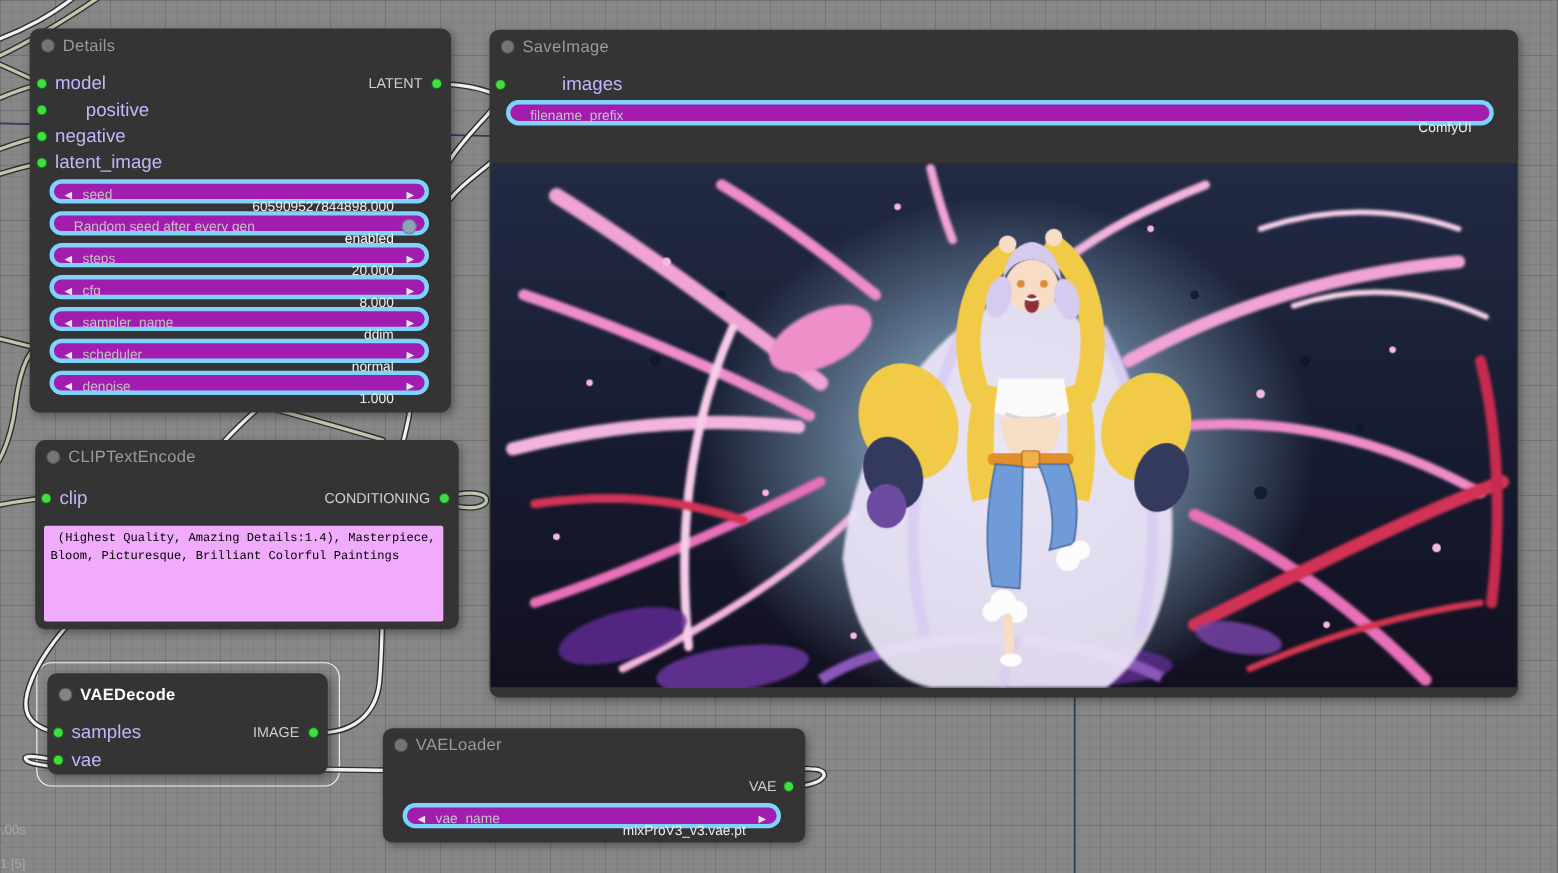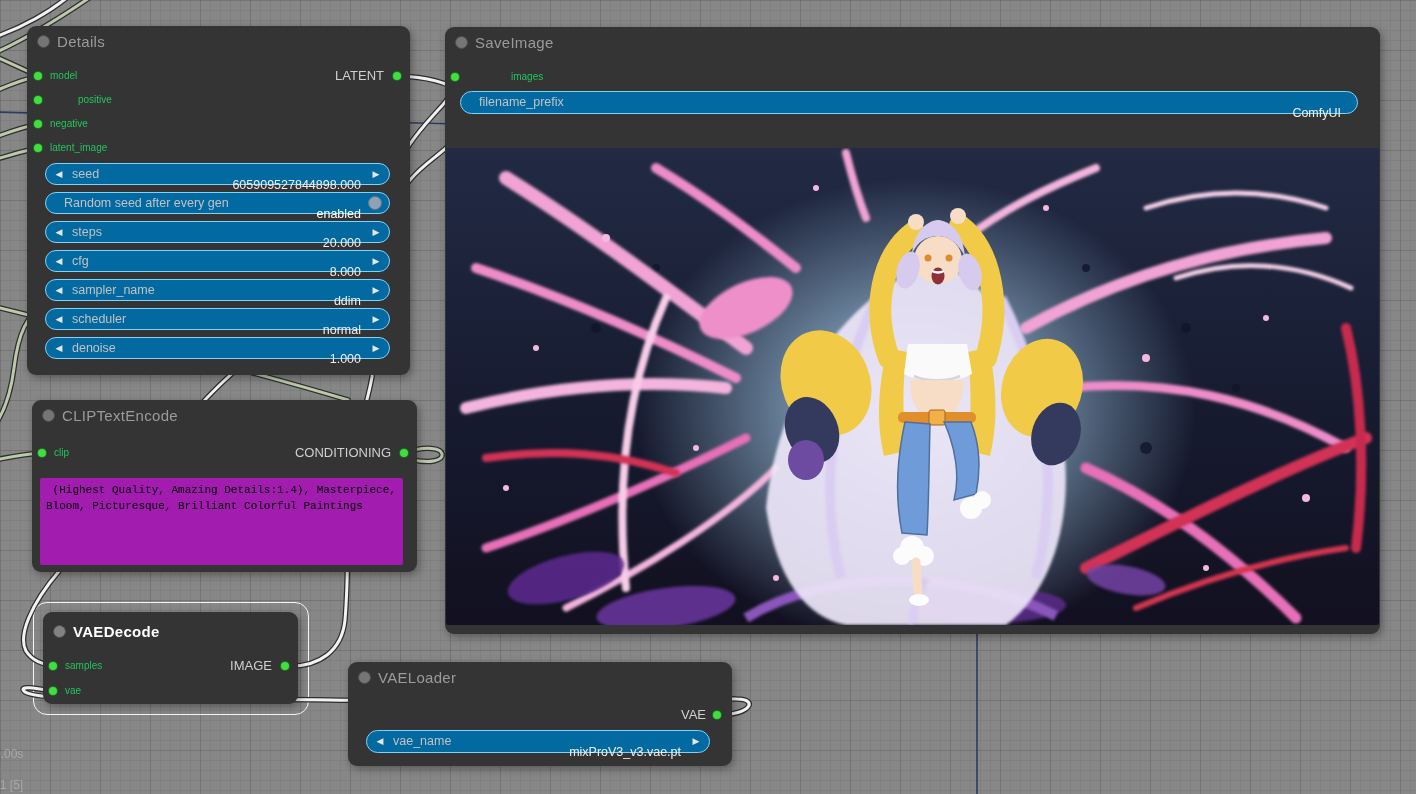--- a/index.html
+++ b/index.html
@@ -20,45 +20,45 @@
   }
   .node-title{
     position:absolute;left:30px;top:7px;font-size:15px;color:#9b9b9b;letter-spacing:.3px;
     white-space:nowrap;
   }
   .node-title.selected{color:#ffffff;font-weight:bold;}
   .collapse-dot{
     position:absolute;left:10px;top:9px;width:13px;height:13px;border-radius:50%;
     background:#757575;border:1px solid #4e4e4e;box-sizing:border-box;
   }
-  .slot{position:absolute;height:14px;line-height:14px;font-size:10px;color:#22c55e;white-space:nowrap;}
+  .slot{position:absolute;height:14px;line-height:14px;font-size:17px;color:#c4b5fd;white-space:nowrap;}
   .slot-dot{
     position:absolute;width:10px;height:10px;border-radius:50%;
     background:#3fdf3f;border:1px solid rgba(0,0,0,0.5);box-sizing:border-box;
   }
   .out-label{position:absolute;font-size:13px;color:#cfcfcf;height:14px;line-height:14px;white-space:nowrap;}
   .widget{
-    position:absolute;height:22px;background:#0369a1;border:1px solid #7dd3fc;
+    position:absolute;height:22px;background:#a21caf;border:4px solid #7dd3fc;
     border-radius:12px;box-sizing:border-box;font-size:12.5px;color:#c8c8c8;
   }
   .widget .arr{
     position:absolute;top:0;height:20px;line-height:20px;font-size:9px;color:#e6e6e6;width:16px;text-align:center;
   }
   .widget .arr.l{left:5px;}
   .widget .arr.r{right:5px;}
   .widget .wlabel{position:absolute;left:26px;top:0;height:20px;line-height:21px;color:#c2c2c2;white-space:nowrap;}
   .widget .wlabel.noarr{left:18px;}
   .widget .wvalue{position:absolute;right:28px;top:0;height:20px;line-height:21px;color:#efefef;white-space:nowrap;margin-top:11px;}
   .widget .wvalue.noarr{right:16px;}
   .toggle-dot{
     position:absolute;right:7px;top:3px;width:14px;height:14px;border-radius:50%;
     background:#8ba2b7;border:1px solid #64788a;box-sizing:border-box;
   }
   .prompt-box{
-    position:absolute;background:#a21caf;color:#000;border-radius:2px;
+    position:absolute;background:#f0abfc;color:#000;border-radius:2px;
     font-family:"Liberation Mono",monospace;font-size:11px;line-height:1.45;
     padding:5px 6px;box-sizing:border-box;white-space:pre-wrap;word-wrap:break-word;overflow:hidden;
   }
   .selection-outline{
     position:absolute;border:1.5px solid #f5f5f5;border-radius:14px;z-index:1;
   }
   #wire-layer{position:absolute;left:0;top:0;z-index:2;pointer-events:none;}
   #img-preview{position:absolute;border-radius:2px;}
   .stats-overlay{
     position:absolute;left:-6px;bottom:2px;z-index:4;color:rgba(240,240,240,0.32);

